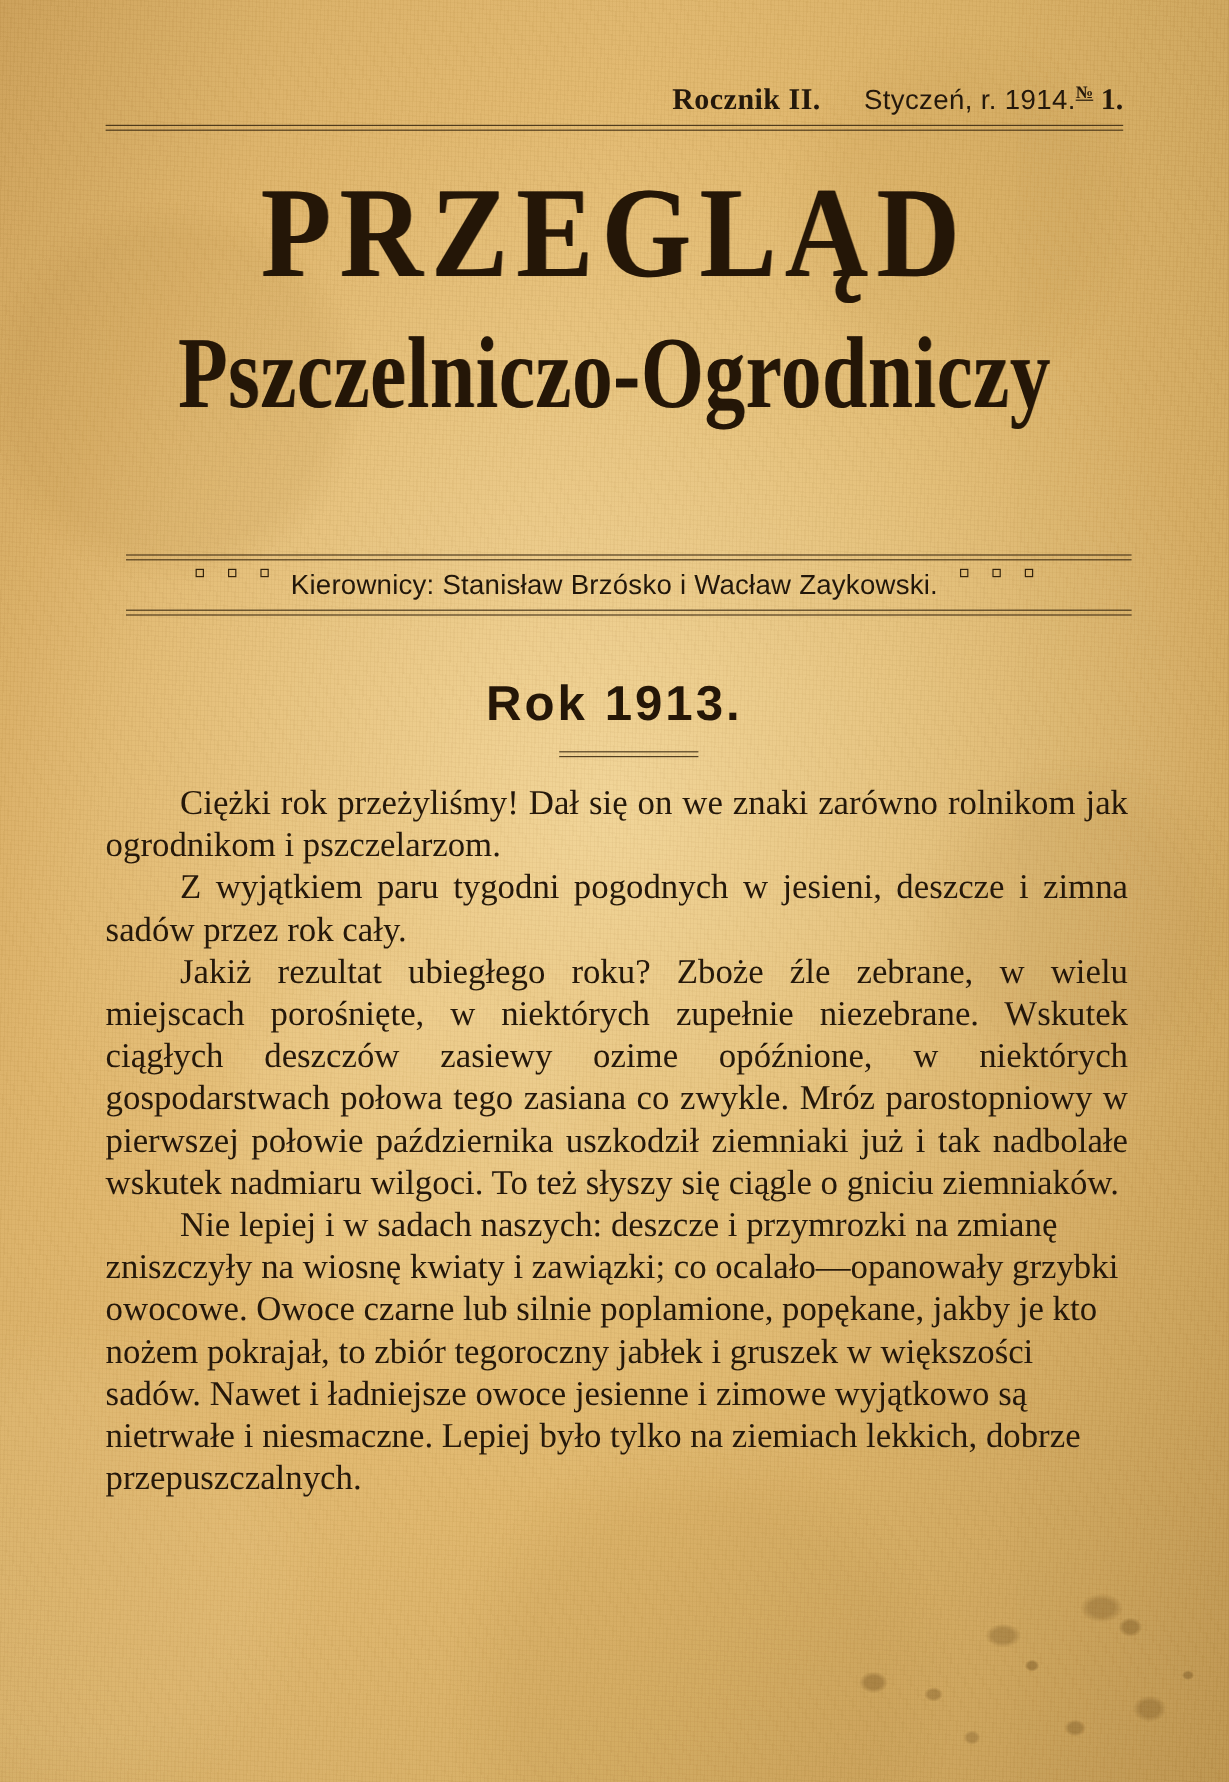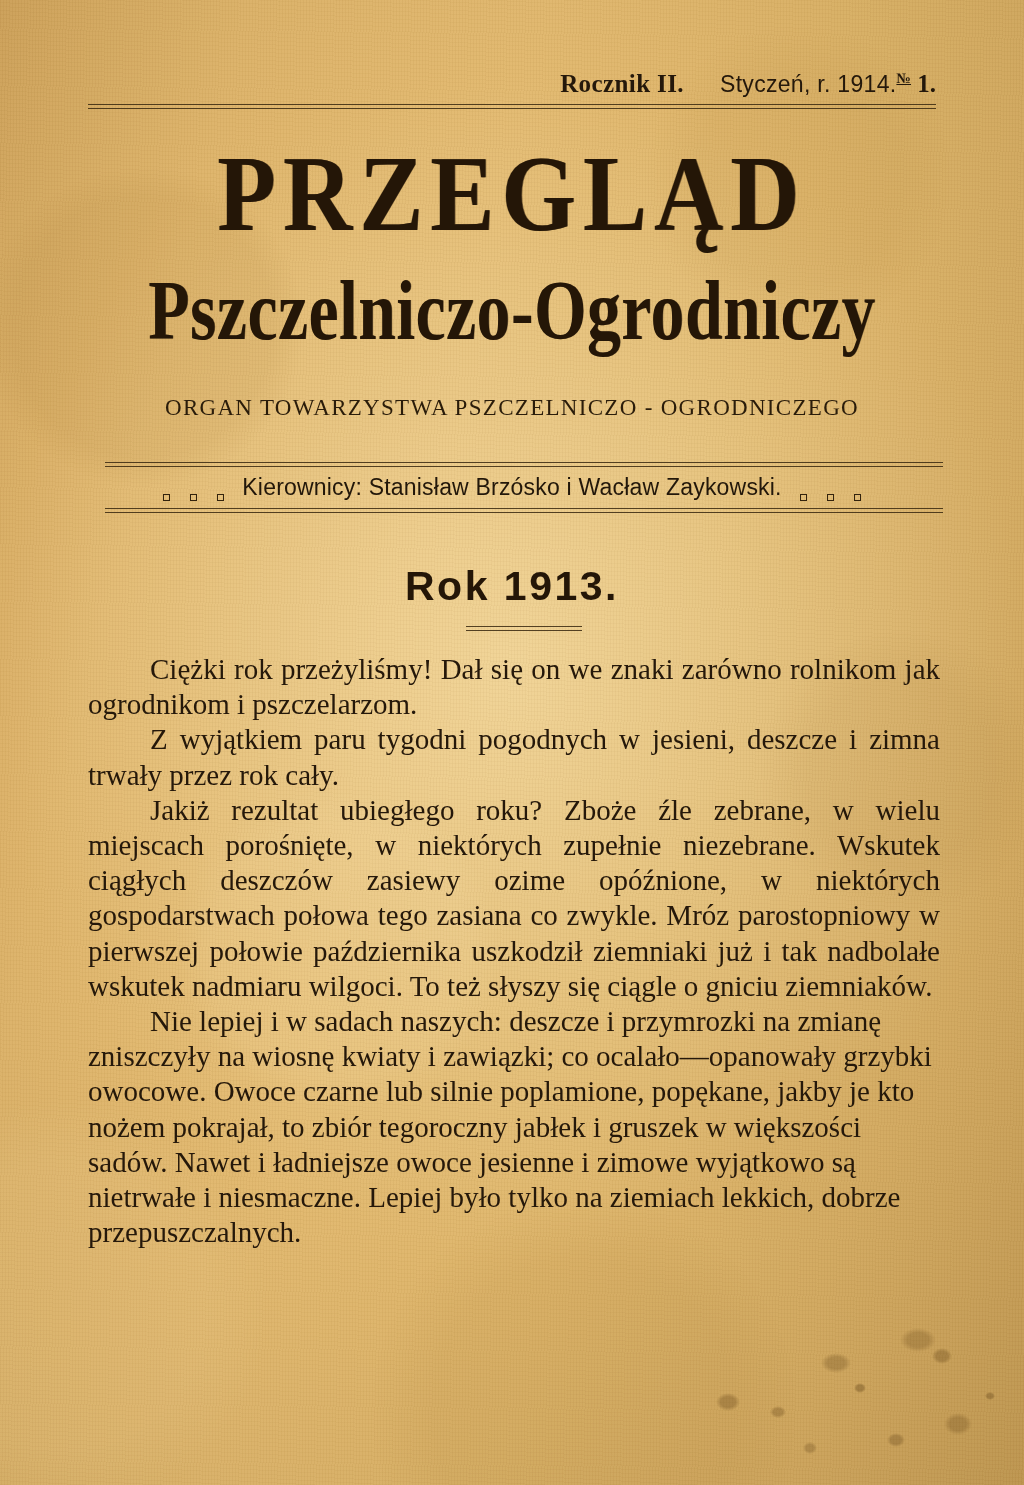--- a/index.html
+++ b/index.html
@@ -176,21 +176,21 @@
 
   
   .rule-ed-top { left: 105px; top: 462px; width: 838px; height: 3px; }
   .rule-ed-bot { left: 105px; top: 508px; width: 838px; height: 3px; }
 
   .editors {
     position: absolute;
     left: 88px; top: 474px;
     width: 848px;
     display: flex;
-    align-items: flex-end;
+    align-items: flex-start;
     justify-content: center;
     gap: 18px;
   }
   .sq-group {
     display: flex;
     gap: 20px;
     align-items: center;
   }
   .sq {
     width: 7px; height: 7px;
@@ -254,21 +254,20 @@
       <span class="issue-num"><sup>№</sup> <span>1.</span></span>
     </div>
 
     <div class="rule-double rule-head"></div>
 
     <div class="title-main">PRZEGLĄD</div>
 
     <div class="title-sub">Pszczelniczo-Ogrodniczy</div>
 
     <div class="organ">
-      <div>ORGAN TOWARZYSTWA PSZCZELNICZO - OGRODNICZEGO</div>
     </div>
 
     <div class="rule-double rule-ed-top"></div>
 
     <div class="editors">
       <span class="sq-group">
         <span class="sq"></span>
         <span class="sq"></span>
         <span class="sq"></span>
       </span>
@@ -280,19 +279,19 @@
       </span>
     </div>
 
     <div class="rule-double rule-ed-bot"></div>
 
     <div class="art-head">Rok 1913.</div>
     <div class="rule-double rule-art"></div>
 
     <div class="body-text">
         <p>Ciężki rok przeżyliśmy!  Dał się on we znaki zarówno rolnikom jak ogrodnikom i pszczelarzom.</p>
-        <p>Z wyjątkiem paru tygodni pogodnych w jesieni, deszcze i zimna trwały przez rok cały.</p>
+        <p>Z wyjątkiem paru tygodni pogodnych w jesieni, deszcze i zimna sadów przez rok cały.</p>
         <p>Jakiż rezultat ubiegłego roku?  Zboże źle zebrane, w wielu miejscach porośnięte, w niektórych zupełnie niezebrane. Wskutek ciągłych deszczów zasiewy ozime opóźnione, w niektórych gospodarstwach połowa tego zasiana co zwykle.  Mróz parostopniowy w pierwszej połowie października uszkodził ziemniaki już i tak nadbolałe wskutek nadmiaru wilgoci.  To też słyszy się ciągle o gniciu ziemniaków.</p>
         <p>Nie lepiej i w sadach naszych:  deszcze i przymrozki na zmianę zniszczyły na wiosnę kwiaty i zawiązki; co ocalało—opanowały grzybki owocowe. Owoce czarne lub silnie poplamione, popękane, jakby je kto nożem pokrajał, to zbiór tegoroczny jabłek i gruszek w większości sadów.  Nawet i ładniejsze owoce jesienne i zimowe wyjątkowo są nietrwałe i niesmaczne. Lepiej było tylko na ziemiach lekkich, dobrze przepuszczalnych.</p>
       </div>
 
   </div>
 </div>
 
 </body></html>

